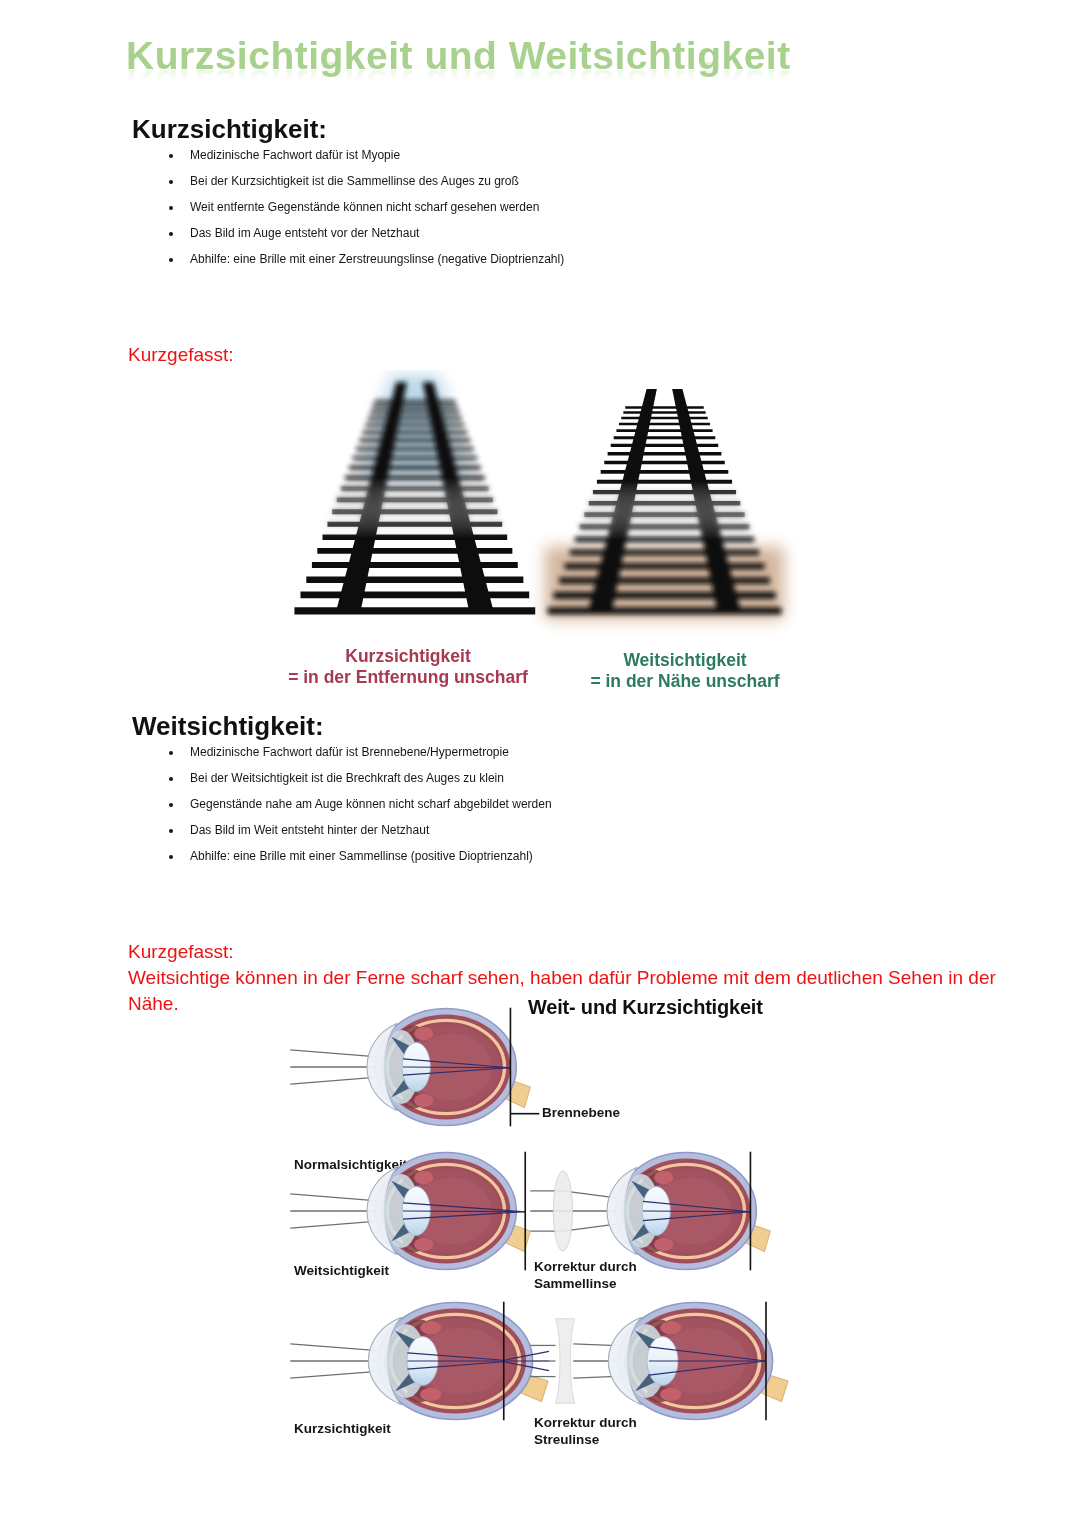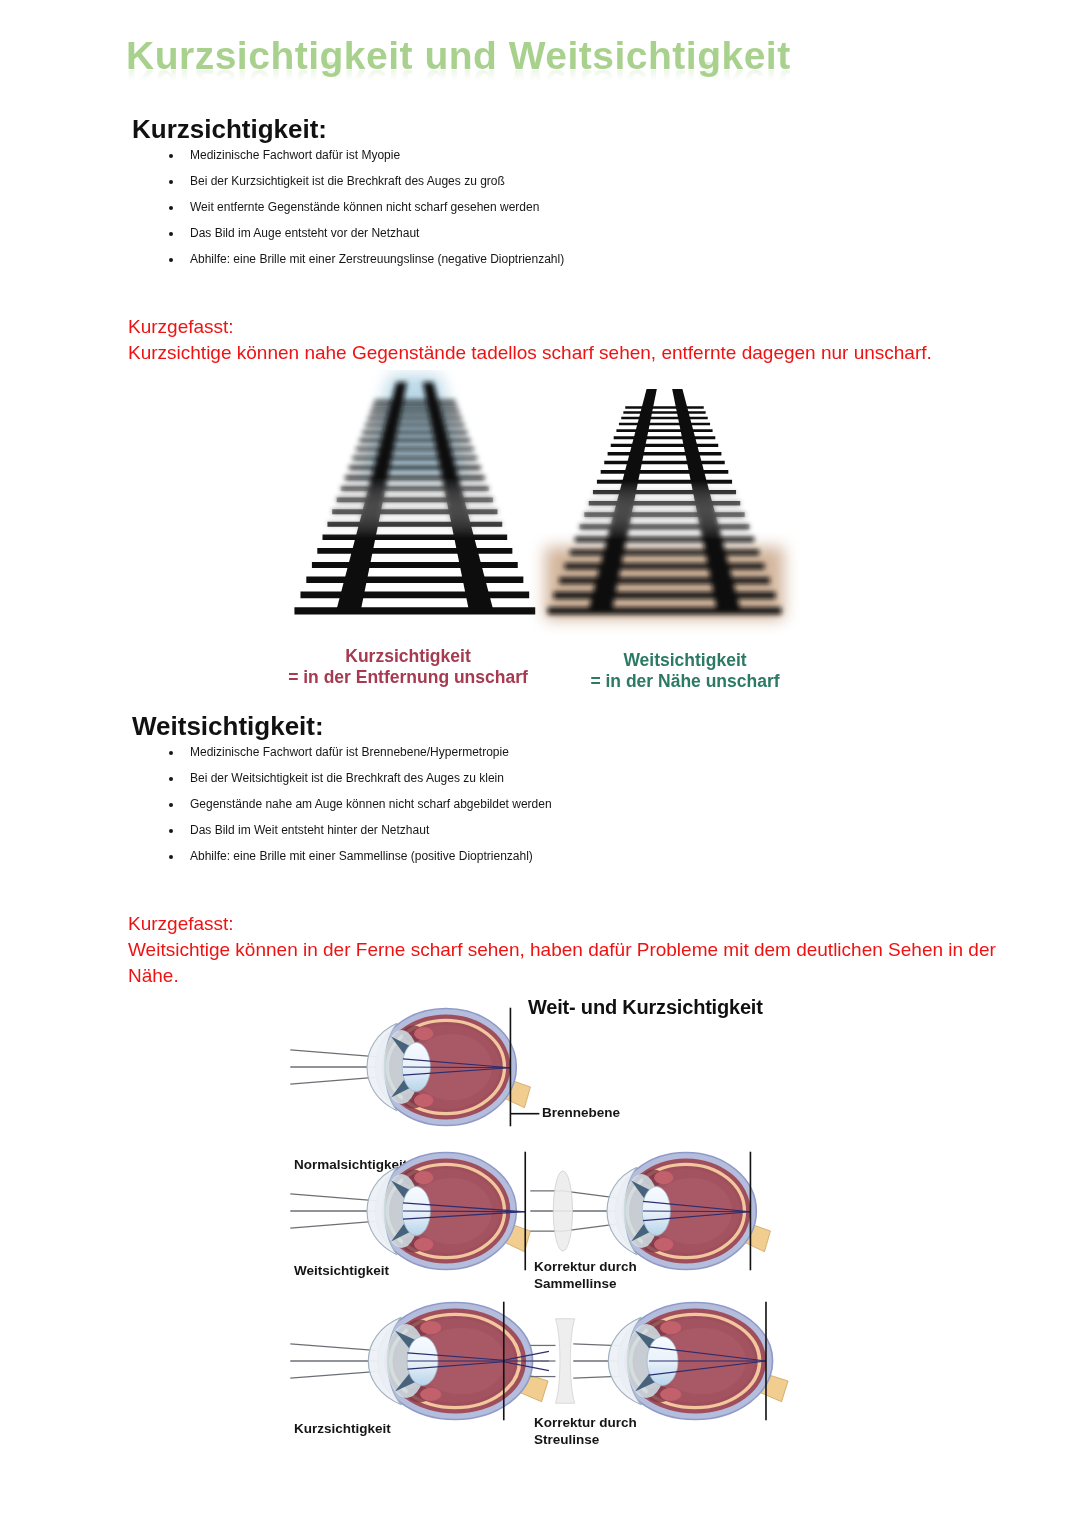--- a/index.html
+++ b/index.html
@@ -21,21 +21,21 @@
   
   .bullets{position:absolute;left:128px;width:800px;margin:0;padding:0 0 0 55px;}
   .bullets li{font-size:12px;line-height:26px;color:#161616;padding-left:7px;}
   .ul-myopia{top:142px;}
   .ul-hyper{top:739px;}
 
   
   .summary{position:absolute;left:128px;color:#ee1212;font-size:19px;line-height:26px;}
   .sum-myopia{top:295px;width:820px;}
   .sum-hyper{top:892px;width:905px;}
-  .summary .lab{display:block;}
+  .summary .lab{display:block;margin-top:28px;}
 
   
   .tracks-fig{position:absolute;left:253px;top:370px;width:575px;height:335px;}
   .tracksvg{position:absolute;left:0;top:0;width:575px;height:290px;}
   .track-cap{position:absolute;width:280px;text-align:center;font-weight:700;font-size:17.5px;line-height:21px;}
   .cap-left{left:15px;top:276px;color:#a63a50;}
   .cap-right{left:292px;top:280px;color:#2c7a63;}
 
   
   .eye-fig{position:absolute;left:288px;top:986px;width:530px;height:500px;}
@@ -90,28 +90,27 @@
   </defs>
 </svg>
 
 <div class="page">
 
   <h1 class="doc-title">Kurzsichtigkeit und Weitsichtigkeit</h1>
 
   <h2 class="sec-h h-myopia">Kurzsichtigkeit:</h2>
   <ul class="bullets ul-myopia">
     <li>Medizinische Fachwort dafür ist Myopie</li>
-    <li>Bei der Kurzsichtigkeit ist die Brechkraft des Auges zu groß</li>
+    <li>Bei der Kurzsichtigkeit ist die Sammellinse des Auges zu groß</li>
     <li>Weit entfernte Gegenstände können nicht scharf gesehen werden</li>
     <li>Das Bild im Auge entsteht vor der Netzhaut</li>
     <li>Abhilfe: eine Brille mit einer Zerstreuungslinse (negative Dioptrienzahl)</li>
   </ul>
   <p class="summary sum-myopia">
     <span class="lab">Kurzgefasst:</span>
-    <span>Kurzsichtige können nahe Gegenstände tadellos scharf sehen, entfernte dagegen nur unscharf.</span>
   </p>
 
   <div class="tracks-fig">
     <svg class="tracksvg" viewBox="0 0 570 330">
       <defs>
         <g id="trackBase">
             <line x1="83.95062015503876" x2="176.04937984496124" y1="31.58" y2="31.58" stroke="#0d0d0d" stroke-width="2.74"></line>
             <line x1="81.7293261627907" x2="178.2706738372093" y1="37.40295" y2="37.40295" stroke="#0d0d0d" stroke-width="2.8733500000000003"></line>
             <line x1="79.26316511627908" x2="180.73683488372092" y1="43.867799999999995" y2="43.867799999999995" stroke="#0d0d0d" stroke-width="3.0214"></line>
             <line x1="76.55213701550387" x2="183.4478629844961" y1="50.974549999999994" y2="50.974549999999994" stroke="#0d0d0d" stroke-width="3.18415"></line>

